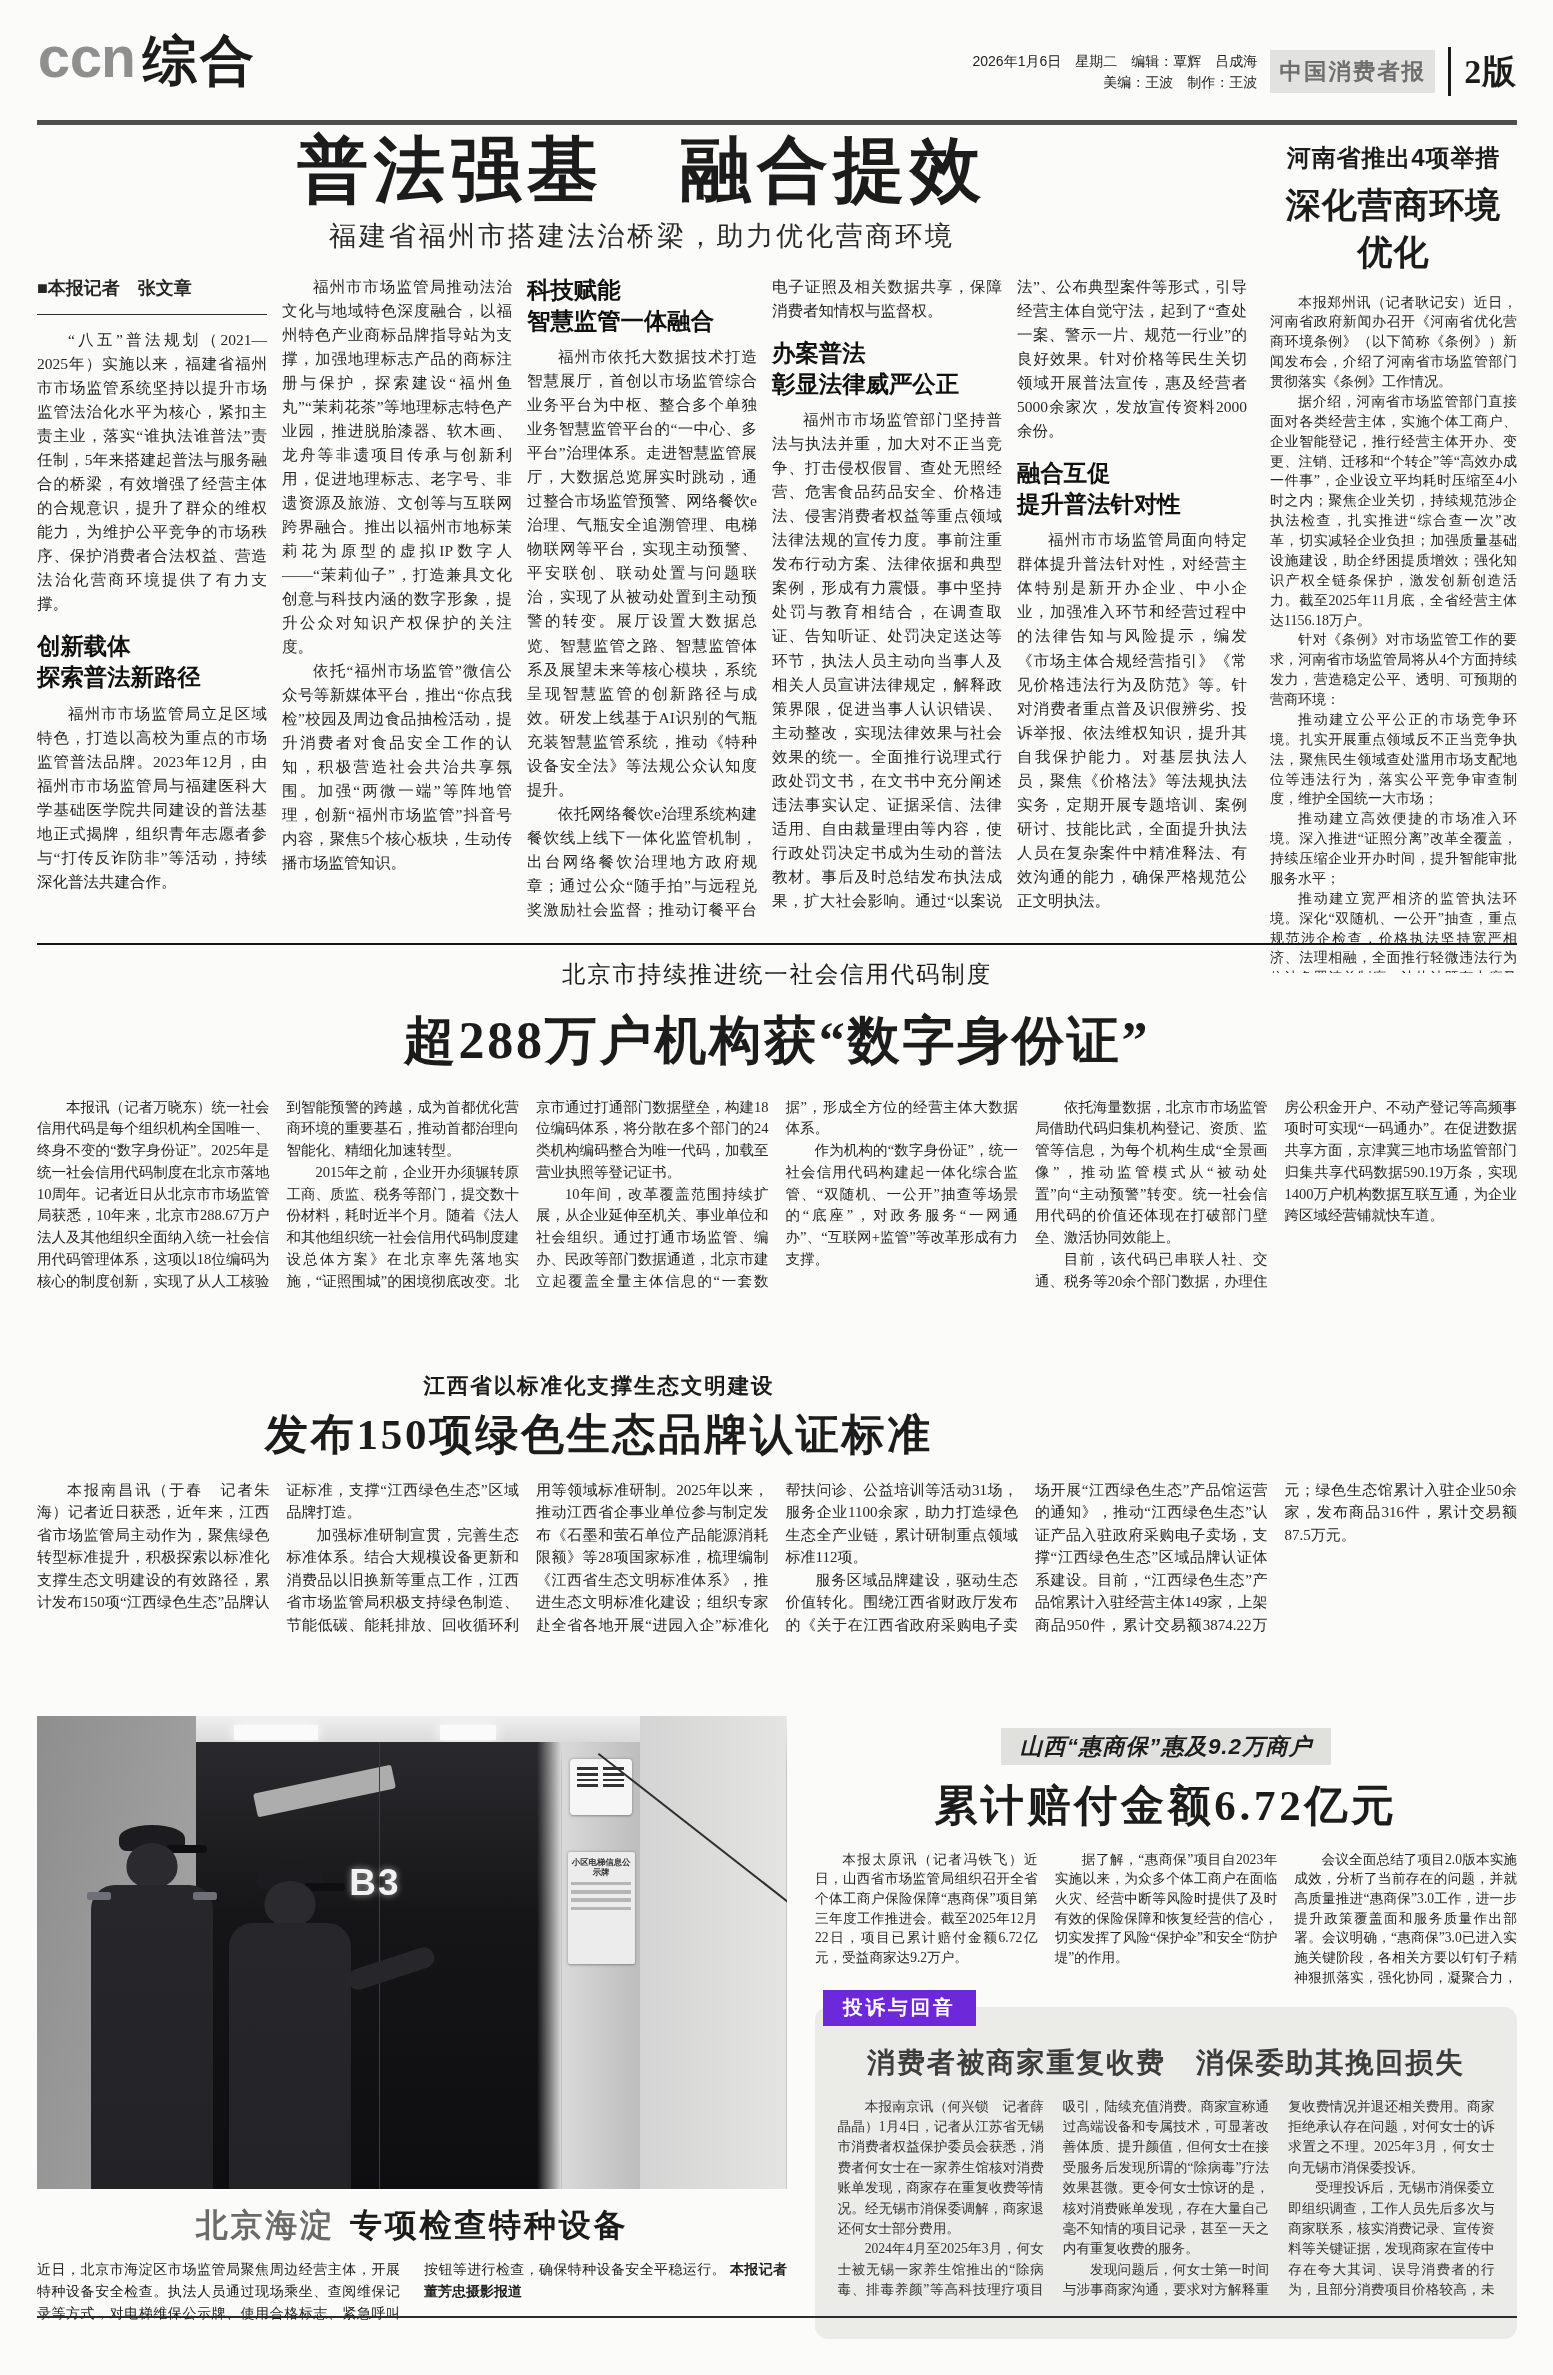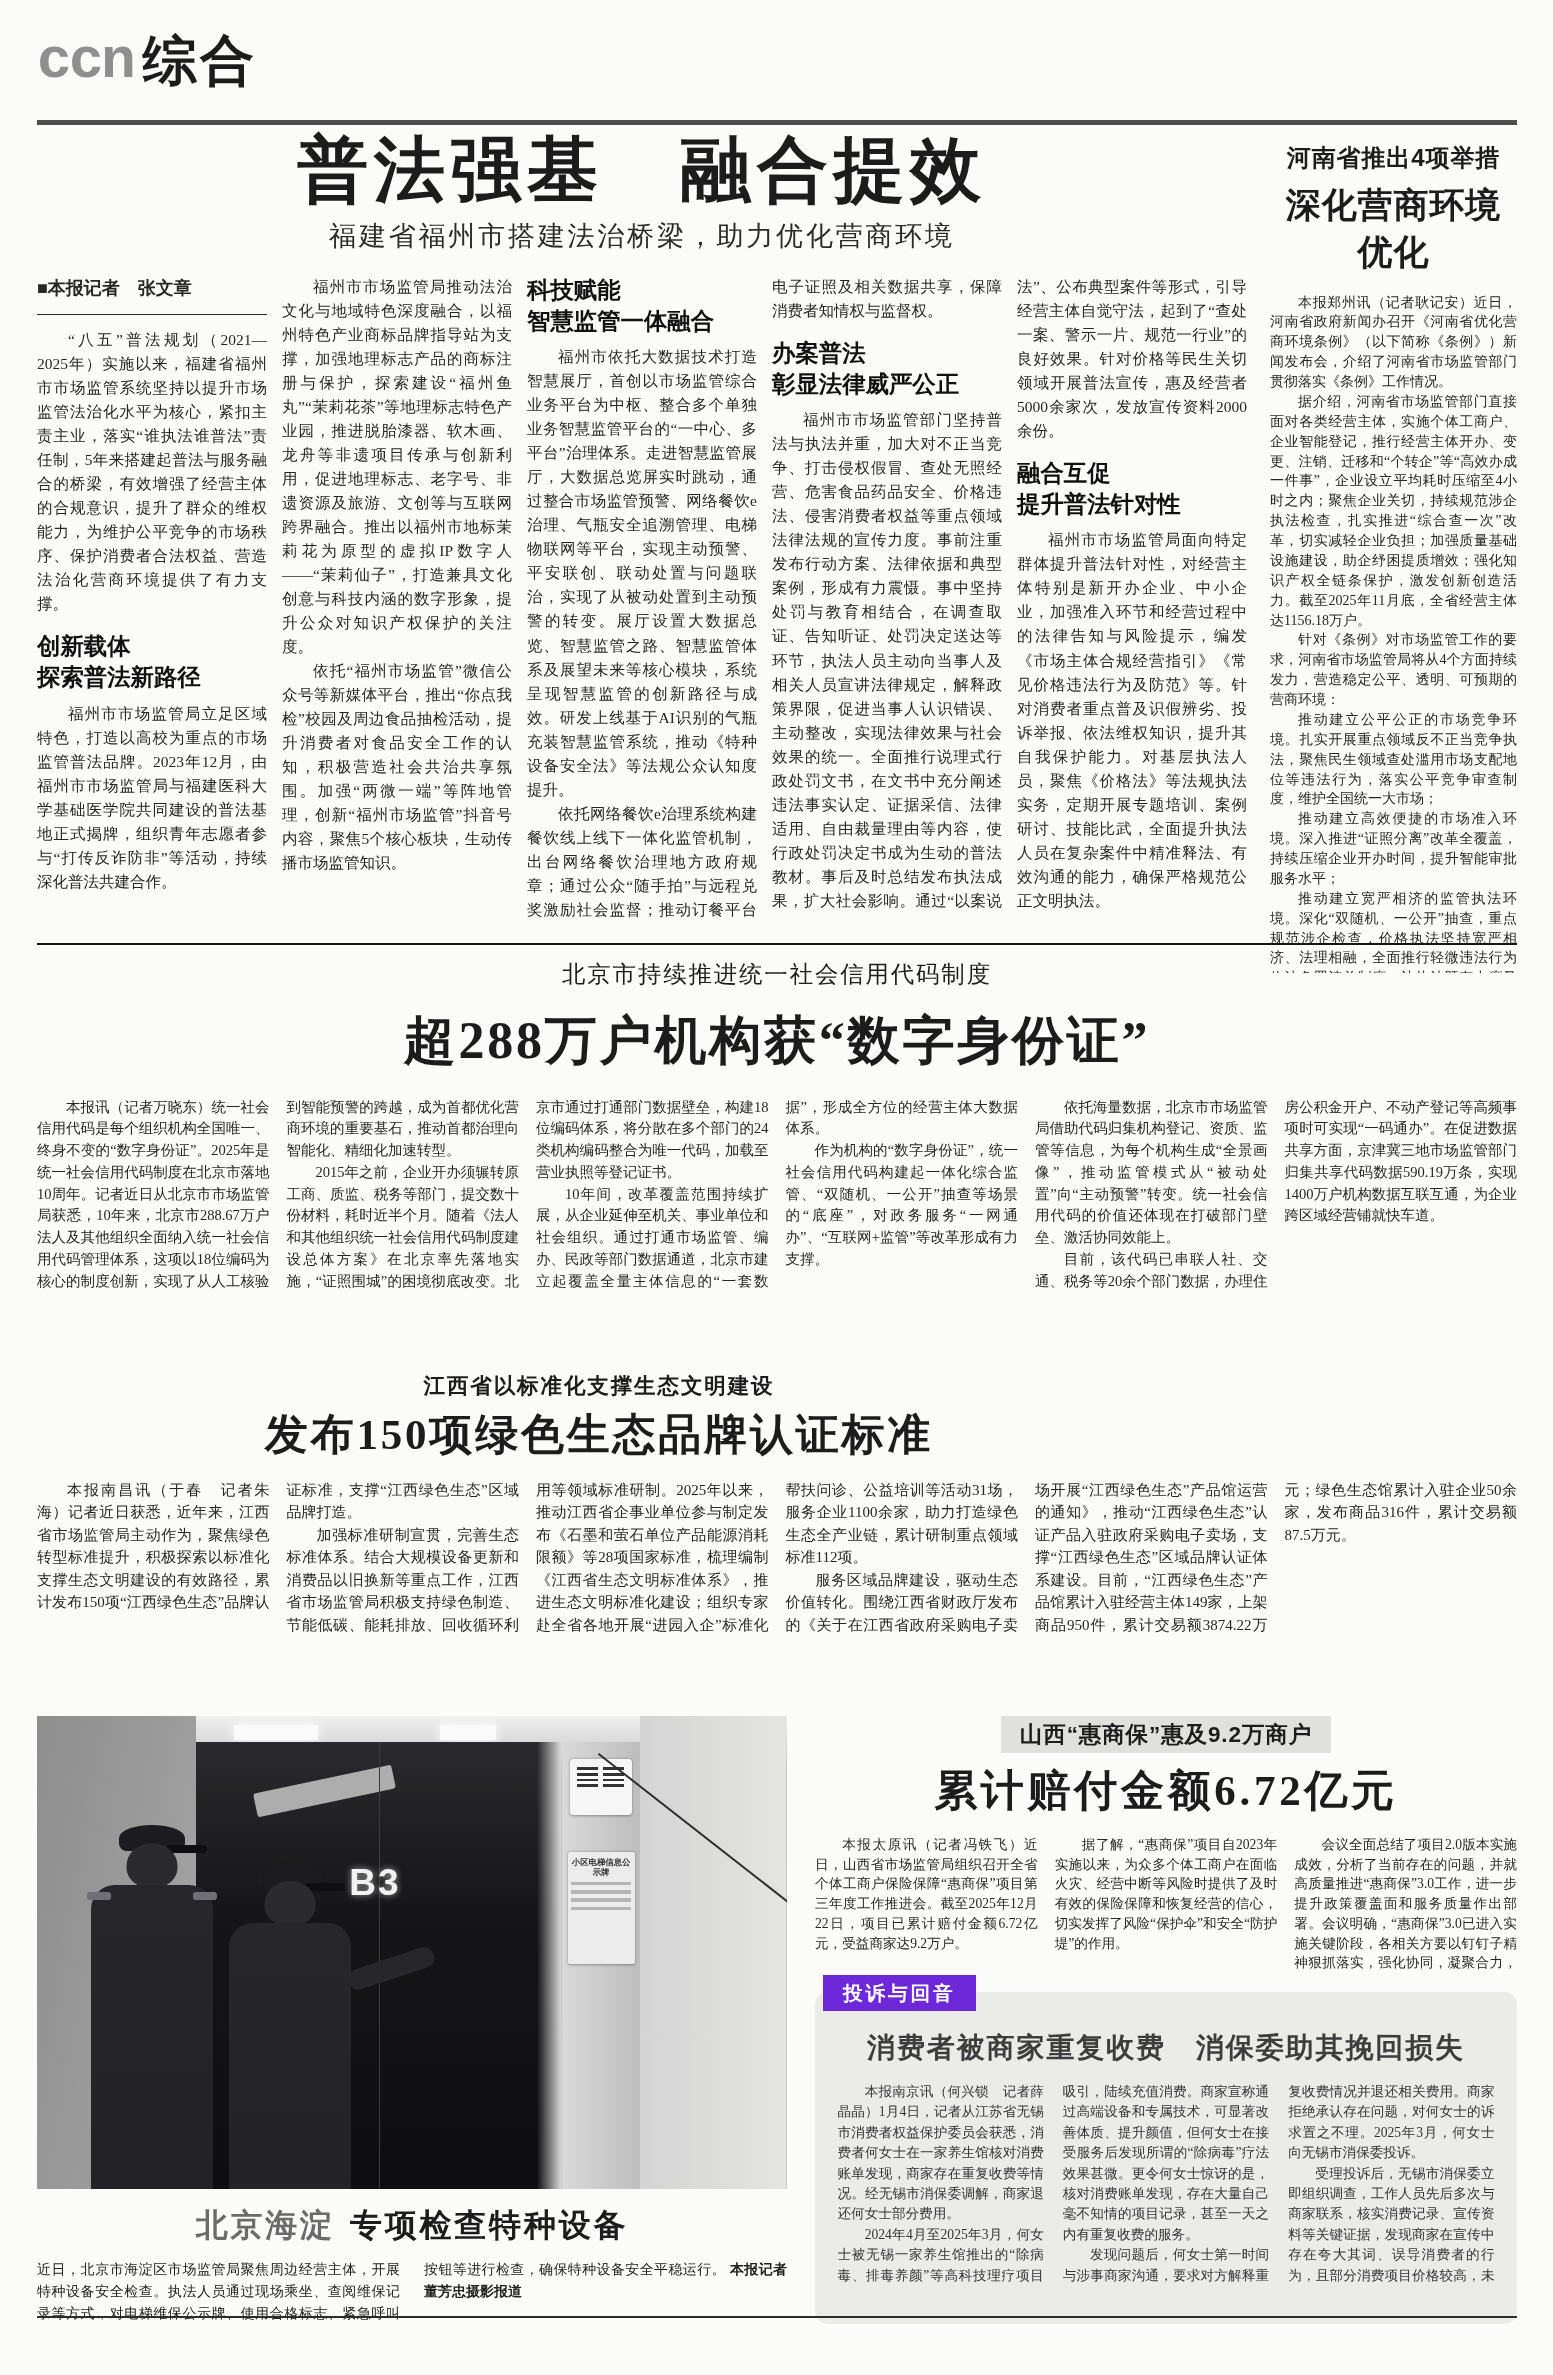--- a/index.html
+++ b/index.html
@@ -104,21 +104,21 @@
   .photo-caption-head{margin-top:15px;text-align:center;font-family:"Liberation Sans",sans-serif;
                       font-weight:bold;font-size:32px;letter-spacing:2.8px;}
   .cap-loc{color:#6b6b6b;margin-right:15px;}
   .photo-caption{margin-top:11.2px;column-count:2;column-gap:24px;font-size:14px;line-height:1.55;
                  text-align:justify;color:#222;height:69px;overflow:hidden;}
   .photo-caption p{margin:0;text-indent:2em;display:inline;}
   .credit{font-weight:bold;}
   
   .right-col{flex:1;display:flex;flex-direction:column;}
   .sx-kicker{font-family:"Liberation Sans",sans-serif;font-weight:bold;font-size:22.5px;text-align:center;
-             background:#e0e0dd;display:table;margin:0 auto;padding:2.8px 19px;letter-spacing:0.9px;}
+             background:#e0e0dd;display:table;margin:12px auto;padding:2.8px 19px;letter-spacing:0.9px;font-style:italic;}
   .sx-headline{font-size:43px;font-weight:bold;text-align:center;margin:9.4px 0 15px;letter-spacing:3.7px;}
   .sx-body{height:142px;overflow:hidden;column-count:3;column-gap:17px;font-size:13.6px;
            line-height:1.45;text-align:justify;color:#262626;}
   .sx-body p{margin:0;text-indent:2em;}
   #complaint-box{margin-top:15px;position:relative;background:#ebebe8;border-radius:13px;
                  padding:37px 22.5px 19px;}
   .box-tab{position:absolute;left:7.5px;top:-17px;background:#6d28d9;color:#fff;
            font-family:"Liberation Sans",sans-serif;font-weight:bold;font-size:19.7px;
            padding:4.7px 20.6px;letter-spacing:2.8px;}
   .box-headline{font-family:"Liberation Sans",sans-serif;font-weight:bold;font-size:28px;
@@ -127,20 +127,29 @@
             font-size:13.6px;line-height:1.5;text-align:justify;color:#333;}
   .box-body p{margin:0;text-indent:2em;}
   #bottom-rule{left:37px;top:2316px;width:1480px;height:1.9px;background:#2c2c2c;}
 </style>
 </head>
 <body>
 
 <div class="abs" id="header">
   <span class="logo-ccn">ccn</span>
   <span class="logo-sec">综合</span>
+  <div class="head-right">
+    <div class="head-meta">
+      <div>2026年1月6日　星期二　编辑：覃辉　吕成海</div>
+      <div>美编：王波　制作：王波</div>
+    </div>
+    <div class="masthead">中国消费者报</div>
+    <div class="head-divider"></div>
+    <div class="edition">2版</div>
+  </div>
 </div>
 <div class="abs" id="header-rule"></div>
 
 <div class="abs" id="main-art">
   <div class="main-headline">普法强基　融合提效</div>
   <div class="main-dek">福建省福州市搭建法治桥梁，助力优化营商环境</div>
   <div class="main-body">
     <div class="byline">■本报记者　张文章</div>
     <p>“八五”普法规划（2021—2025年）实施以来，福建省福州市市场监管系统坚持以提升市场监管法治化水平为核心，紧扣主责主业，落实“谁执法谁普法”责任制，5年来搭建起普法与服务融合的桥梁，有效增强了经营主体的合规意识，提升了群众的维权能力，为维护公平竞争的市场秩序、保护消费者合法权益、营造法治化营商环境提供了有力支撑。</p>
     <h3 class="sub-h">创新载体

